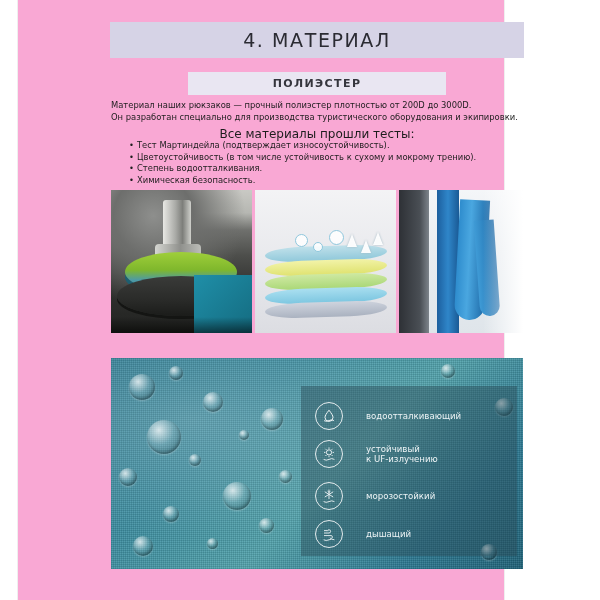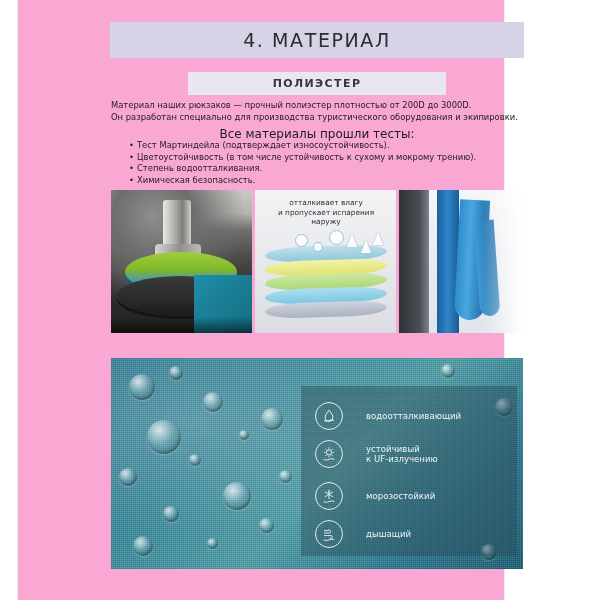--- a/index.html
+++ b/index.html
@@ -369,25 +369,20 @@
         <div class="post2"></div>
         <div class="disc"></div>
         <div class="plate"></div>
         <div class="teal"></div>
         <div class="shadowbar"></div>
       </div>
     </div>
 
     <div class="cell cell-2">
       <div class="membrane">
-        <div class="cap">
-          <div>отталкивает влагу</div>
-          <div>и пропускает испарения</div>
-          <div>наружу</div>
-        </div>
         <div class="layer l1"></div>
         <div class="layer l2"></div>
         <div class="layer l3"></div>
         <div class="layer l4"></div>
         <div class="layer l5"></div>
         <div class="droplet d1"></div>
         <div class="droplet d2"></div>
         <div class="droplet d3"></div>
         <div class="arrow-up a1"></div>
         <div class="arrow-up a2"></div>

